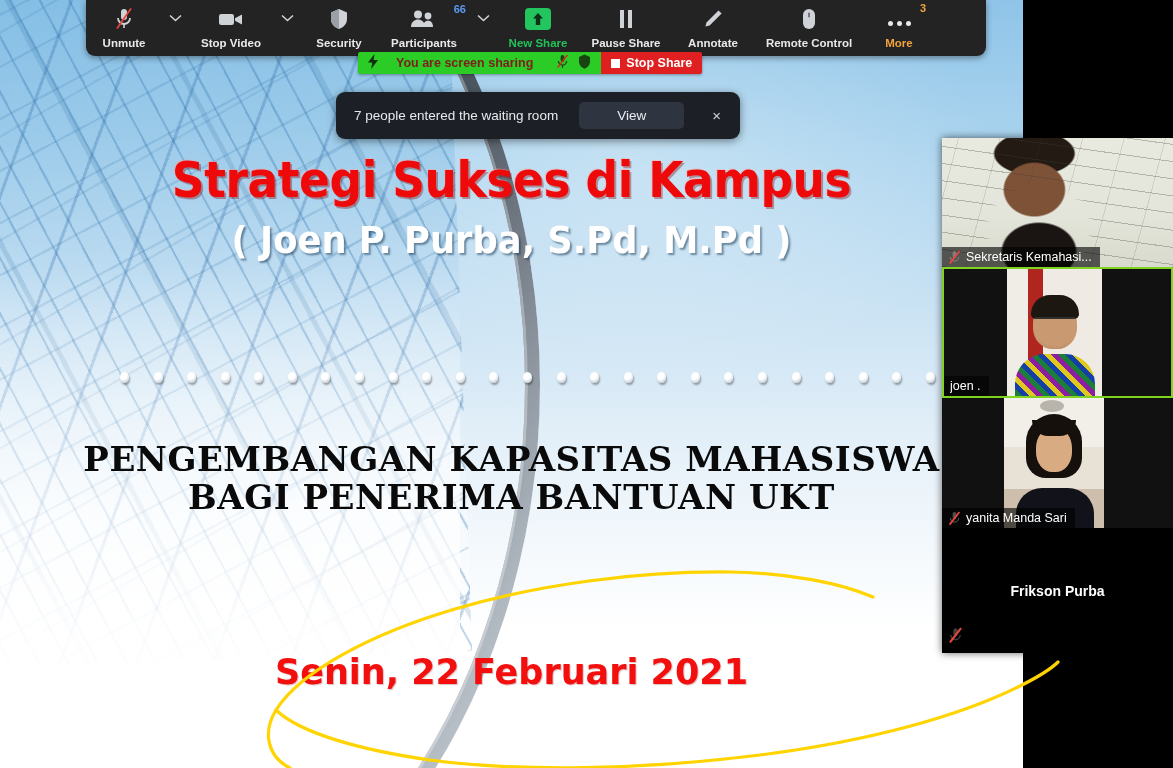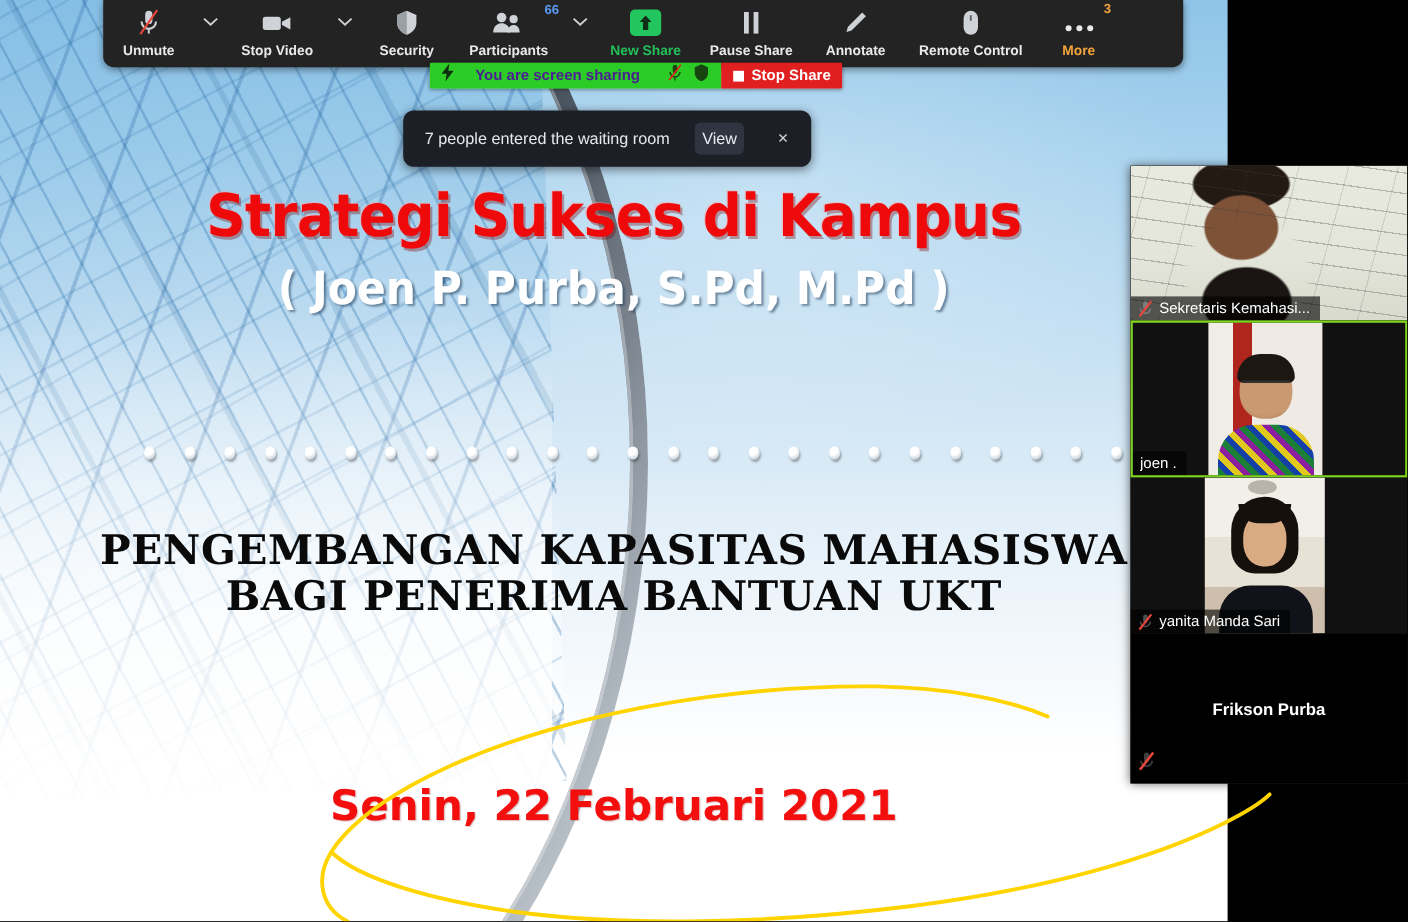--- a/index.html
+++ b/index.html
@@ -136,37 +136,37 @@
   
   #sharebar {
     position: absolute; left: 358px; top: 52px; height: 22px; z-index: 45;
     display: flex; align-items: stretch; border-radius: 2px; overflow: hidden;
     box-shadow: 0 1px 3px rgba(0,0,0,.35);
   }
   .share-green {
     background: #2bcc26; display: flex; align-items: center; gap: 9px;
     padding: 0 10px; color: #123c10;
   }
-  .share-text { font-size: 12.5px; font-weight: 700; color: #4c1d95; white-space: nowrap; padding: 0 14px 0 8px;}
+  .share-text { font-size: 12.5px; font-weight: 700; color: #7f1d1d; white-space: nowrap; padding: 0 14px 0 8px;}
   .stop-share {
     background: #e02020; color: #fff; font-size: 12.5px; font-weight: 700;
     display: flex; align-items: center; gap: 6px; padding: 0 10px; cursor: pointer;
   }
   .stop-sq { width: 9px; height: 9px; background: #fff; }
 
   
   #toast {
     position: absolute; left: 336px; top: 92px; height: 47px; z-index: 46;
     background: #1c2026; border-radius: 9px; display: flex; align-items: center;
     padding: 0 12px 0 18px; gap: 21px; box-shadow: 0 2px 8px rgba(0,0,0,.45);
   }
   .toast-text { color: #e6e9ed; font-size: 13.5px; white-space: nowrap; }
   .toast-view {
     background: #2e3440; color: #e9edf2; font-size: 13.5px;
-    border-radius: 5px; padding: 6px 6px; cursor: pointer; border: none;
+    border-radius: 5px; padding: 6px 38px; cursor: pointer; border: none;
     font-family: "Liberation Sans", sans-serif;
   }
   .toast-x { color: #cfd4da; font-size: 15px; padding: 4px 7px; cursor: pointer; }
 
   
   #vidpanel {
     position: absolute; left: 942px; top: 138px; width: 231px; height: 515px;
     background: #1e1e1e; z-index: 50; overflow: hidden;
     box-shadow: 0 0 8px rgba(0,0,0,.6);
   }

